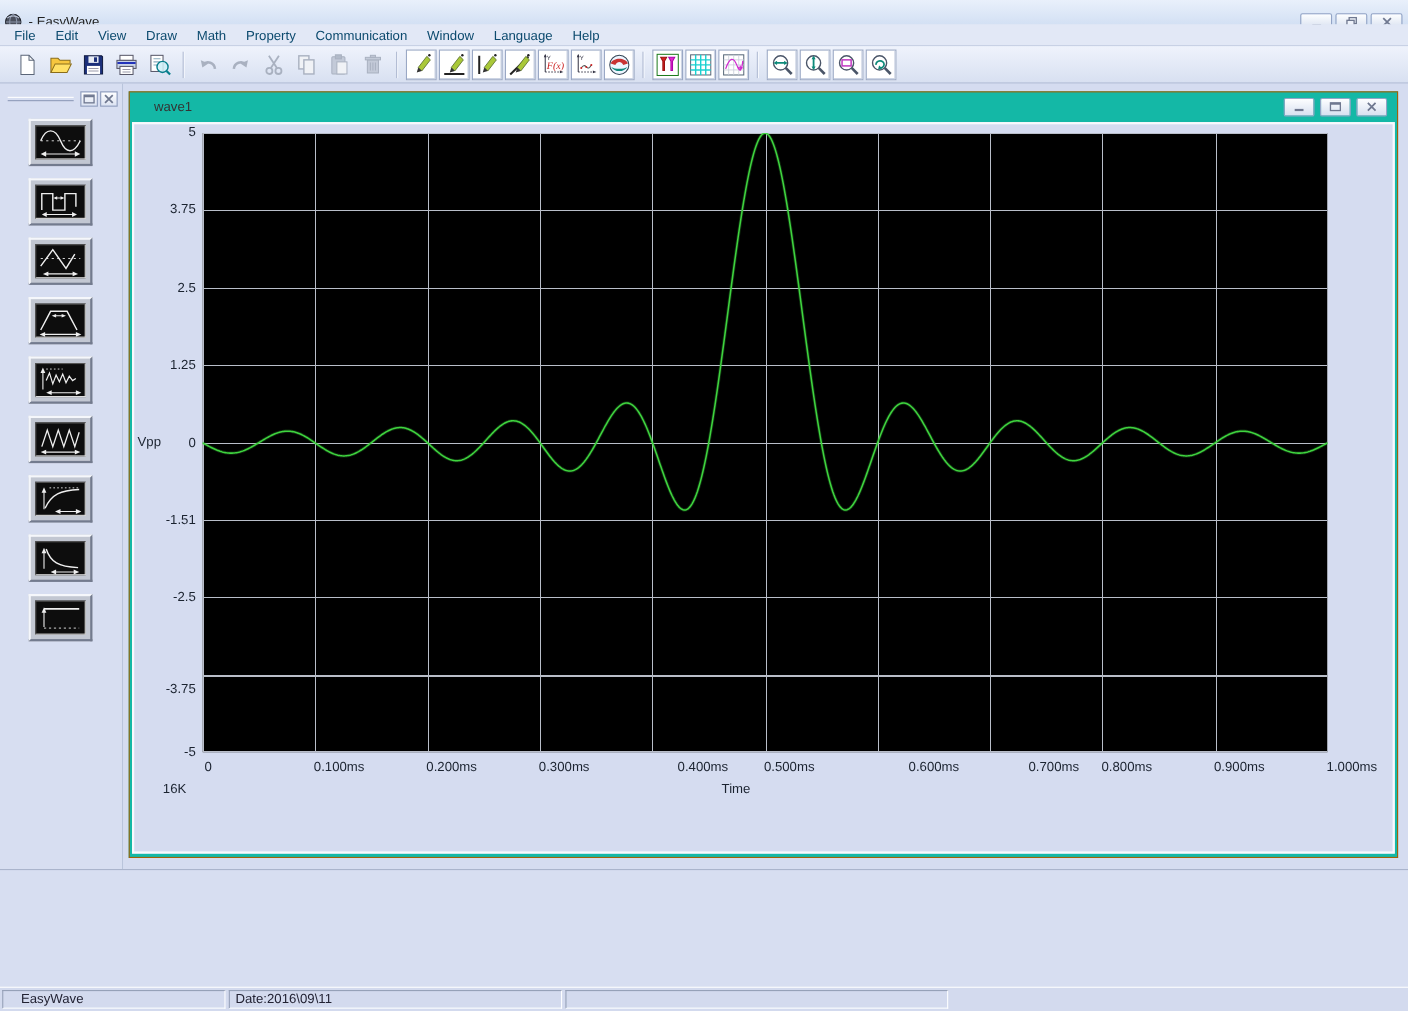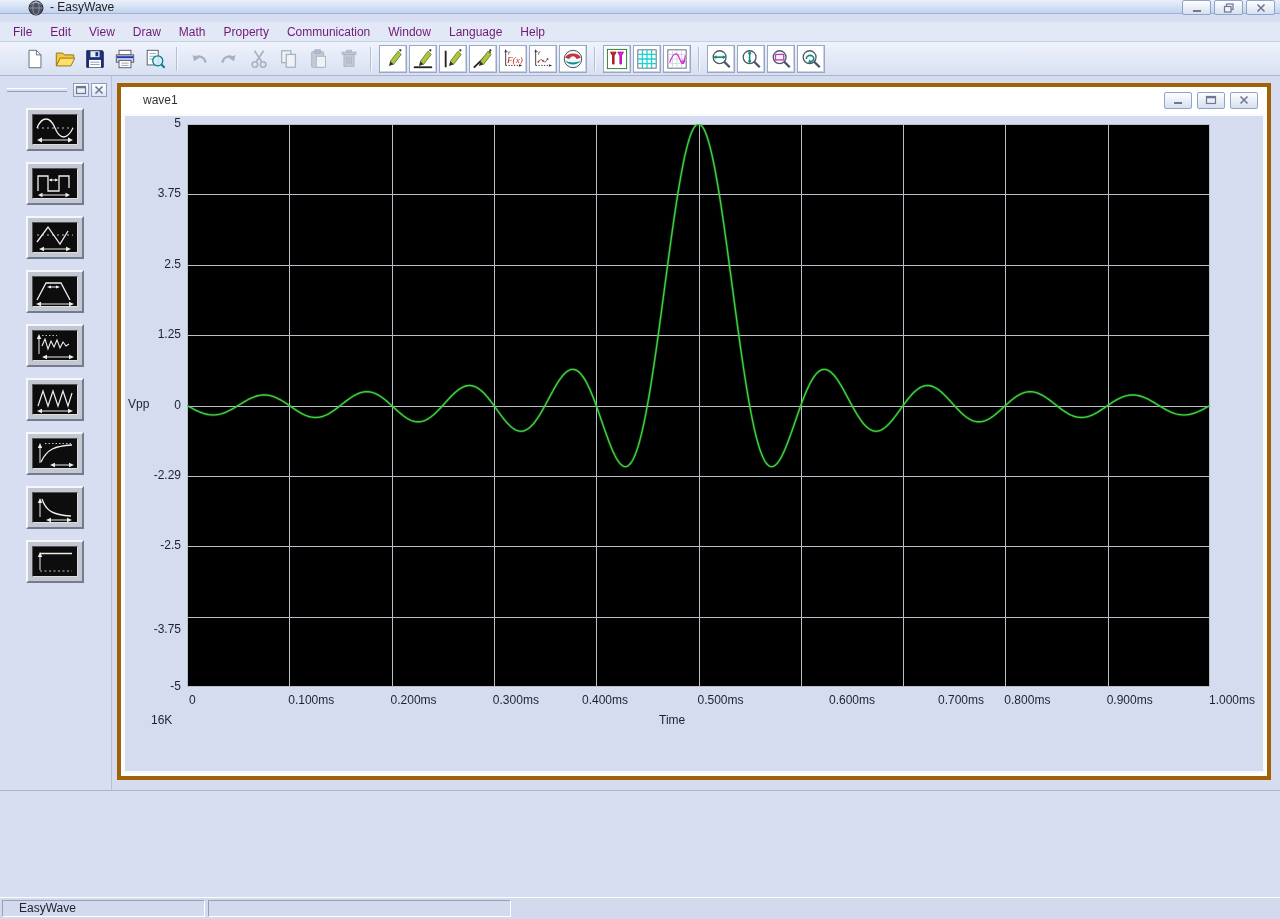--- a/index.html
+++ b/index.html
@@ -4,56 +4,56 @@
 <style>
   * { box-sizing: border-box; margin:0; padding:0; }
   html,body { width:1280px; height:919px; }
   body {
     position:relative; overflow:hidden;
     background:#d7def1;
     font-family:"Liberation Sans", sans-serif;
     color:#222;
   }
   
-  .titlebar { position:absolute; left:0; top:0; right:0; height:14px;
+  .titlebar { position:absolute; left:0; top:0; right:0; height:40px;
     background:linear-gradient(#e9f0fb,#c2d4ee);
-    border-bottom:1px solid #9fb2d3; display:flex; align-items:flex-start;padding-left:24px; }
+    border-bottom:1px solid #9fb2d3; display:flex; align-items:center; }
   .app-icon { display:flex; margin:0 6px 0 4px; }
   .title-text { font-size:12px; color:#222; }
   .chrome { margin-left:auto; display:flex; gap:3px; padding-right:5px; }
   .chrome-btn { width:29px; height:15px; background:linear-gradient(#fdfeff,#d7e0f0);
     border:1px solid #92a4c6; border-radius:2px; display:flex; align-items:center; justify-content:center; cursor:default; }
   
   .menubar { position:absolute; left:0; top:22px; right:0; height:20px;
     background:#e2e8f6; border-bottom:1px solid #c6cfe4; display:flex; align-items:center; padding-left:4px; }
-  .menu-item { font-size:12px; color:#701a75; padding:2px 9px; }
+  .menu-item { font-size:12px; color:#0c4a6e; padding:2px 9px; }
   
   .toolbar { position:absolute; left:0; top:42px; right:0; height:34px;
     background:linear-gradient(#eff3fc,#d8e0f1); border-bottom:1px solid #a9b5d0;
-    display:flex; align-items:center; padding-left:20px; }
+    display:flex; align-items:center; padding-left:10px; }
   .tb-btn { width:28px; height:28px; display:flex; align-items:center; justify-content:center;
     margin:0 1px; background:transparent; border:none; }
   .tb-btn.raised { background:#fff; border:1px solid #9aa8c5; box-shadow:inset -1px -1px 0 #ccd4e4; }
   .tb-sep { width:2px; height:24px; border-left:1px solid #b3bdd4; border-right:1px solid #f5f8fd; margin:0 6px; }
   
   .palette { position:absolute; left:0; top:76px; width:112px; bottom:129px;
     background:#d7def1; border-right:1px solid #b6c1d9; }
   .palette-header { display:flex; align-items:center; height:15px; margin:6px 4px 0 7px; }
   .palette-grip { flex:1; height:4px; border-top:1px solid #fff; border-bottom:1px solid #8f9cba; margin-right:4px; }
   .palette-hbtn { width:16px; height:14px; background:linear-gradient(#fff,#dce3f2);
     border:1px solid #8f9dbd; display:flex; align-items:center; justify-content:center; margin-left:2px; }
   .palette-body { position:absolute; left:0; right:1px; top:32px; display:flex; flex-direction:column; align-items:center; gap:11px; }
   .palette-btn { width:58px; height:43px; background:#c2c7d2; padding:4px;
     border:2px solid; border-color:#f5f7fb #737b8e #737b8e #f5f7fb; }
   .palette-screen { display:flex; width:100%; height:100%; background:#0d0d0d;
     border:1px solid; border-color:#555 #ddd #ddd #555; align-items:center; justify-content:center; }
   
   .mdi { position:absolute; left:112px; top:76px; right:0; bottom:129px; background:#d5dcf0; }
   .child { position:absolute; left:5px; top:7px; right:9px; bottom:10px;
-    background:#ffffff; border:4px solid #a16207; }
+    background:#14b8a6; border:1px solid #a16207; }
   .child-titlebar { height:26px; display:flex; align-items:center; padding-left:22px; }
   .child-title { font-size:12px; color:#333; }
   .child-chrome { margin-left:auto; display:flex; gap:5px; padding-right:9px; }
   .child-chrome-btn { width:28px; height:17px; background:linear-gradient(#fdfeff,#d7e0f0);
     border:1px solid #92a4c6; border-radius:2px; display:flex; align-items:center; justify-content:center; }
   .chart-area { position:absolute; left:2px; right:2px; top:27px; bottom:3px;
     border:2px solid #f8fafd; background:#d5dcf0; }
   .plot { position:absolute; left:62px; top:8px; width:1023px; height:563px; }
   .ytick { position:absolute; left:6px; width:50px; height:14px; text-align:right;
     font-size:12px; color:#1b2330; }
@@ -529,39 +529,39 @@
         </div>
     </div>
     <div class="chart-area">
       <span class="ylabel">Vpp</span>
       <div id="yticks">
           <div class="ytick" style="top: 0px;">5</div>
           <div class="ytick" style="top: 70.375px;">3.75</div>
           <div class="ytick" style="top: 140.75px;">2.5</div>
           <div class="ytick" style="top: 211.125px;">1.25</div>
           <div class="ytick" style="top: 281.5px;">0</div>
-          <div class="ytick" style="top: 351.875px;">-2.29</div>
+          <div class="ytick" style="top: 351.875px;">-1.51</div>
           <div class="ytick" style="top: 422.25px;">-2.5</div>
           <div class="ytick" style="top: 492.625px; margin-top: 13px;">-3.75</div>
           <div class="ytick" style="top: 563px;">-5</div>
         </div>
       <div class="plot">
         <svg id="plot-svg" width="1023" height="563" viewBox="0 0 1023 563">
             <rect x="0" y="0" width="1023" height="563" fill="#000000"></rect>
             <path d="M0.5 0V563M102.5 0V563M205.5 0V563M307.5 0V563M409.5 0V563M512.5 0V563M614.5 0V563M716.5 0V563M818.5 0V563M921.5 0V563M1022.5 0V563M0 0.5H1023M0 70.5H1023M0 141.5H1023M0 211.5H1023M0 282.5H1023M0 352.5H1023M0 422.5H1023M0 493.5H1023M0 562.5H1023" stroke="#b9bec9" stroke-width="1" fill="none" shape-rendering="crispEdges"></path>
             <polyline points="0,281.50 1,282.05 2,282.60 3,283.15 4,283.70 5,284.24 6,284.77 7,285.29 8,285.79 9,286.29 10,286.77 11,287.23 12,287.67 13,288.09 14,288.48 15,288.85 16,289.20 17,289.51 18,289.80 19,290.06 20,290.28 21,290.48 22,290.64 23,290.77 24,290.86 25,290.92 26,290.94 27,290.92 28,290.87 29,290.79 30,290.67 31,290.51 32,290.32 33,290.10 34,289.84 35,289.55 36,289.23 37,288.88 38,288.50 39,288.09 40,287.65 41,287.19 42,286.70 43,286.20 44,285.67 45,285.12 46,284.56 47,283.99 48,283.40 49,282.80 50,282.20 51,281.59 52,280.98 53,280.37 54,279.76 55,279.15 56,278.55 57,277.95 58,277.37 59,276.80 60,276.25 61,275.71 62,275.20 63,274.70 64,274.23 65,273.78 66,273.36 67,272.97 68,272.61 69,272.29 70,271.99 71,271.73 72,271.51 73,271.32 74,271.17 75,271.06 76,270.99 77,270.95 78,270.96 79,271.01 80,271.09 81,271.22 82,271.38 83,271.59 84,271.83 85,272.11 86,272.43 87,272.78 88,273.17 89,273.59 90,274.04 91,274.53 92,275.04 93,275.58 94,276.14 95,276.73 96,277.34 97,277.96 98,278.61 99,279.26 100,279.93 101,280.61 102,281.29 103,281.98 104,282.67 105,283.36 106,284.05 107,284.73 108,285.40 109,286.05 110,286.70 111,287.33 112,287.94 113,288.53 114,289.09 115,289.63 116,290.14 117,290.62 118,291.07 119,291.48 120,291.86 121,292.21 122,292.51 123,292.77 124,292.99 125,293.17 126,293.31 127,293.40 128,293.45 129,293.45 130,293.41 131,293.32 132,293.19 133,293.01 134,292.79 135,292.53 136,292.22 137,291.87 138,291.47 139,291.04 140,290.57 141,290.06 142,289.52 143,288.95 144,288.34 145,287.70 146,287.04 147,286.35 148,285.64 149,284.91 150,284.17 151,283.41 152,282.63 153,281.85 154,281.07 155,280.28 156,279.49 157,278.70 158,277.92 159,277.15 160,276.39 161,275.65 162,274.93 163,274.22 164,273.54 165,272.88 166,272.26 167,271.66 168,271.10 169,270.58 170,270.09 171,269.64 172,269.24 173,268.88 174,268.56 175,268.29 176,268.07 177,267.90 178,267.78 179,267.72 180,267.70 181,267.73 182,267.82 183,267.96 184,268.15 185,268.40 186,268.69 187,269.04 188,269.43 189,269.87 190,270.36 191,270.90 192,271.47 193,272.09 194,272.75 195,273.45 196,274.18 197,274.94 198,275.73 199,276.55 200,277.40 201,278.26 202,279.15 203,280.04 204,280.95 205,281.87 206,282.79 207,283.71 208,284.63 209,285.54 210,286.45 211,287.34 212,288.22 213,289.07 214,289.91 215,290.72 216,291.49 217,292.24 218,292.95 219,293.62 220,294.25 221,294.84 222,295.38 223,295.87 224,296.31 225,296.70 226,297.03 227,297.30 228,297.52 229,297.68 230,297.78 231,297.82 232,297.80 233,297.71 234,297.56 235,297.35 236,297.08 237,296.75 238,296.36 239,295.91 240,295.40 241,294.83 242,294.21 243,293.54 244,292.82 245,292.05 246,291.23 247,290.37 248,289.47 249,288.53 250,287.56 251,286.56 252,285.53 253,284.48 254,283.41 255,282.32 256,281.22 257,280.12 258,279.01 259,277.90 260,276.80 261,275.70 262,274.62 263,273.56 264,272.51 265,271.50 266,270.51 267,269.55 268,268.64 269,267.76 270,266.93 271,266.15 272,265.42 273,264.74 274,264.12 275,263.56 276,263.07 277,262.64 278,262.28 279,261.99 280,261.77 281,261.62 282,261.55 283,261.55 284,261.63 285,261.78 286,262.01 287,262.31 288,262.69 289,263.15 290,263.68 291,264.28 292,264.95 293,265.69 294,266.50 295,267.37 296,268.30 297,269.29 298,270.34 299,271.44 300,272.59 301,273.78 302,275.01 303,276.28 304,277.59 305,278.92 306,280.27 307,281.64 308,283.02 309,284.41 310,285.80 311,287.20 312,288.58 313,289.95 314,291.30 315,292.63 316,293.93 317,295.20 318,296.43 319,297.61 320,298.75 321,299.83 322,300.85 323,301.81 324,302.71 325,303.53 326,304.28 327,304.95 328,305.54 329,306.04 330,306.46 331,306.79 332,307.02 333,307.16 334,307.21 335,307.16 336,307.01 337,306.76 338,306.41 339,305.96 340,305.42 341,304.78 342,304.04 343,303.21 344,302.29 345,301.28 346,300.18 347,298.99 348,297.73 349,296.38 350,294.97 351,293.48 352,291.93 353,290.33 354,288.66 355,286.95 356,285.20 357,283.41 358,281.59 359,279.75 360,277.89 361,276.01 362,274.14 363,272.26 364,270.40 365,268.55 366,266.72 367,264.93 368,263.17 369,261.46 370,259.80 371,258.20 372,256.67 373,255.21 374,253.82 375,252.53 376,251.32 377,250.21 378,249.20 379,248.30 380,247.51 381,246.83 382,246.28 383,245.86 384,245.56 385,245.40 386,245.37 387,245.47 388,245.72 389,246.11 390,246.63 391,247.30 392,248.11 393,249.06 394,250.15 395,251.38 396,252.74 397,254.24 398,255.86 399,257.61 400,259.49 401,261.48 402,263.59 403,265.80 404,268.11 405,270.52 406,273.02 407,275.59 408,278.24 409,280.95 410,283.72 411,286.53 412,289.38 413,292.26 414,295.16 415,298.06 416,300.97 417,303.86 418,306.72 419,309.56 420,312.34 421,315.07 422,317.74 423,320.32 424,322.82 425,325.22 426,327.51 427,329.67 428,331.71 429,333.60 430,335.34 431,336.91 432,338.32 433,339.54 434,340.57 435,341.41 436,342.03 437,342.45 438,342.64 439,342.60 440,342.33 441,341.82 442,341.06 443,340.05 444,338.79 445,337.27 446,335.49 447,333.45 448,331.15 449,328.58 450,325.75 451,322.65 452,319.30 453,315.68 454,311.81 455,307.68 456,303.30 457,298.68 458,293.82 459,288.73 460,283.41 461,277.88 462,272.13 463,266.19 464,260.05 465,253.73 466,247.24 467,240.59 468,233.80 469,226.86 470,219.81 471,212.64 472,205.38 473,198.04 474,190.62 475,183.15 476,175.65 477,168.12 478,160.58 479,153.04 480,145.53 481,138.05 482,130.63 483,123.27 484,116.00 485,108.83 486,101.77 487,94.84 488,88.05 489,81.42 490,74.97 491,68.70 492,62.63 493,56.78 494,51.16 495,45.77 496,40.63 497,35.76 498,31.16 499,26.85 500,22.83 501,19.11 502,15.70 503,12.61 504,9.85 505,7.42 506,5.32 507,3.57 508,2.16 509,1.10 510,0.40 511,0.04 512,0.04 513,0.40 514,1.10 515,2.16 516,3.57 517,5.32 518,7.42 519,9.85 520,12.61 521,15.70 522,19.11 523,22.83 524,26.85 525,31.16 526,35.76 527,40.63 528,45.77 529,51.16 530,56.78 531,62.63 532,68.70 533,74.97 534,81.42 535,88.05 536,94.84 537,101.77 538,108.83 539,116.00 540,123.27 541,130.63 542,138.05 543,145.53 544,153.04 545,160.58 546,168.12 547,175.65 548,183.15 549,190.62 550,198.04 551,205.38 552,212.64 553,219.81 554,226.86 555,233.80 556,240.59 557,247.24 558,253.73 559,260.05 560,266.19 561,272.13 562,277.88 563,283.41 564,288.73 565,293.82 566,298.68 567,303.30 568,307.68 569,311.81 570,315.68 571,319.30 572,322.65 573,325.75 574,328.58 575,331.15 576,333.45 577,335.49 578,337.27 579,338.79 580,340.05 581,341.06 582,341.82 583,342.33 584,342.60 585,342.64 586,342.45 587,342.03 588,341.41 589,340.57 590,339.54 591,338.32 592,336.91 593,335.34 594,333.60 595,331.71 596,329.67 597,327.51 598,325.22 599,322.82 600,320.32 601,317.74 602,315.07 603,312.34 604,309.56 605,306.72 606,303.86 607,300.97 608,298.06 609,295.16 610,292.26 611,289.38 612,286.53 613,283.72 614,280.95 615,278.24 616,275.59 617,273.02 618,270.52 619,268.11 620,265.80 621,263.59 622,261.48 623,259.49 624,257.61 625,255.86 626,254.24 627,252.74 628,251.38 629,250.15 630,249.06 631,248.11 632,247.30 633,246.63 634,246.11 635,245.72 636,245.47 637,245.37 638,245.40 639,245.56 640,245.86 641,246.28 642,246.83 643,247.51 644,248.30 645,249.20 646,250.21 647,251.32 648,252.53 649,253.82 650,255.21 651,256.67 652,258.20 653,259.80 654,261.46 655,263.17 656,264.93 657,266.72 658,268.55 659,270.40 660,272.26 661,274.14 662,276.01 663,277.89 664,279.75 665,281.59 666,283.41 667,285.20 668,286.95 669,288.66 670,290.33 671,291.93 672,293.48 673,294.97 674,296.38 675,297.73 676,298.99 677,300.18 678,301.28 679,302.29 680,303.21 681,304.04 682,304.78 683,305.42 684,305.96 685,306.41 686,306.76 687,307.01 688,307.16 689,307.21 690,307.16 691,307.02 692,306.79 693,306.46 694,306.04 695,305.54 696,304.95 697,304.28 698,303.53 699,302.71 700,301.81 701,300.85 702,299.83 703,298.75 704,297.61 705,296.43 706,295.20 707,293.93 708,292.63 709,291.30 710,289.95 711,288.58 712,287.20 713,285.80 714,284.41 715,283.02 716,281.64 717,280.27 718,278.92 719,277.59 720,276.28 721,275.01 722,273.78 723,272.59 724,271.44 725,270.34 726,269.29 727,268.30 728,267.37 729,266.50 730,265.69 731,264.95 732,264.28 733,263.68 734,263.15 735,262.69 736,262.31 737,262.01 738,261.78 739,261.63 740,261.55 741,261.55 742,261.62 743,261.77 744,261.99 745,262.28 746,262.64 747,263.07 748,263.56 749,264.12 750,264.74 751,265.42 752,266.15 753,266.93 754,267.76 755,268.64 756,269.55 757,270.51 758,271.50 759,272.51 760,273.56 761,274.62 762,275.70 763,276.80 764,277.90 765,279.01 766,280.12 767,281.22 768,282.32 769,283.41 770,284.48 771,285.53 772,286.56 773,287.56 774,288.53 775,289.47 776,290.37 777,291.23 778,292.05 779,292.82 780,293.54 781,294.21 782,294.83 783,295.40 784,295.91 785,296.36 786,296.75 787,297.08 788,297.35 789,297.56 790,297.71 791,297.80 792,297.82 793,297.78 794,297.68 795,297.52 796,297.30 797,297.03 798,296.70 799,296.31 800,295.87 801,295.38 802,294.84 803,294.25 804,293.62 805,292.95 806,292.24 807,291.49 808,290.72 809,289.91 810,289.07 811,288.22 812,287.34 813,286.45 814,285.54 815,284.63 816,283.71 817,282.79 818,281.87 819,280.95 820,280.04 821,279.15 822,278.26 823,277.40 824,276.55 825,275.73 826,274.94 827,274.18 828,273.45 829,272.75 830,272.09 831,271.47 832,270.90 833,270.36 834,269.87 835,269.43 836,269.04 837,268.69 838,268.40 839,268.15 840,267.96 841,267.82 842,267.73 843,267.70 844,267.72 845,267.78 846,267.90 847,268.07 848,268.29 849,268.56 850,268.88 851,269.24 852,269.64 853,270.09 854,270.58 855,271.10 856,271.66 857,272.26 858,272.88 859,273.54 860,274.22 861,274.93 862,275.65 863,276.39 864,277.15 865,277.92 866,278.70 867,279.49 868,280.28 869,281.07 870,281.85 871,282.63 872,283.41 873,284.17 874,284.91 875,285.64 876,286.35 877,287.04 878,287.70 879,288.34 880,288.95 881,289.52 882,290.06 883,290.57 884,291.04 885,291.47 886,291.87 887,292.22 888,292.53 889,292.79 890,293.01 891,293.19 892,293.32 893,293.41 894,293.45 895,293.45 896,293.40 897,293.31 898,293.17 899,292.99 900,292.77 901,292.51 902,292.21 903,291.86 904,291.48 905,291.07 906,290.62 907,290.14 908,289.63 909,289.09 910,288.53 911,287.94 912,287.33 913,286.70 914,286.05 915,285.40 916,284.73 917,284.05 918,283.36 919,282.67 920,281.98 921,281.29 922,280.61 923,279.93 924,279.26 925,278.61 926,277.96 927,277.34 928,276.73 929,276.14 930,275.58 931,275.04 932,274.53 933,274.04 934,273.59 935,273.17 936,272.78 937,272.43 938,272.11 939,271.83 940,271.59 941,271.38 942,271.22 943,271.09 944,271.01 945,270.96 946,270.95 947,270.99 948,271.06 949,271.17 950,271.32 951,271.51 952,271.73 953,271.99 954,272.29 955,272.61 956,272.97 957,273.36 958,273.78 959,274.23 960,274.70 961,275.20 962,275.71 963,276.25 964,276.80 965,277.37 966,277.95 967,278.55 968,279.15 969,279.76 970,280.37 971,280.98 972,281.59 973,282.20 974,282.80 975,283.40 976,283.99 977,284.56 978,285.12 979,285.67 980,286.20 981,286.70 982,287.19 983,287.65 984,288.09 985,288.50 986,288.88 987,289.23 988,289.55 989,289.84 990,290.10 991,290.32 992,290.51 993,290.67 994,290.79 995,290.87 996,290.92 997,290.94 998,290.92 999,290.86 1000,290.77 1001,290.64 1002,290.48 1003,290.28 1004,290.06 1005,289.80 1006,289.51 1007,289.20 1008,288.85 1009,288.48 1010,288.09 1011,287.67 1012,287.23 1013,286.77 1014,286.29 1015,285.79 1016,285.29 1017,284.77 1018,284.24 1019,283.70 1020,283.15 1021,282.60 1022,282.05 1023,281.50 " fill="none" stroke="#3fd43f" stroke-width="3" stroke-opacity="0.22" stroke-linejoin="round"></polyline>
             <polyline points="0,281.50 1,282.05 2,282.60 3,283.15 4,283.70 5,284.24 6,284.77 7,285.29 8,285.79 9,286.29 10,286.77 11,287.23 12,287.67 13,288.09 14,288.48 15,288.85 16,289.20 17,289.51 18,289.80 19,290.06 20,290.28 21,290.48 22,290.64 23,290.77 24,290.86 25,290.92 26,290.94 27,290.92 28,290.87 29,290.79 30,290.67 31,290.51 32,290.32 33,290.10 34,289.84 35,289.55 36,289.23 37,288.88 38,288.50 39,288.09 40,287.65 41,287.19 42,286.70 43,286.20 44,285.67 45,285.12 46,284.56 47,283.99 48,283.40 49,282.80 50,282.20 51,281.59 52,280.98 53,280.37 54,279.76 55,279.15 56,278.55 57,277.95 58,277.37 59,276.80 60,276.25 61,275.71 62,275.20 63,274.70 64,274.23 65,273.78 66,273.36 67,272.97 68,272.61 69,272.29 70,271.99 71,271.73 72,271.51 73,271.32 74,271.17 75,271.06 76,270.99 77,270.95 78,270.96 79,271.01 80,271.09 81,271.22 82,271.38 83,271.59 84,271.83 85,272.11 86,272.43 87,272.78 88,273.17 89,273.59 90,274.04 91,274.53 92,275.04 93,275.58 94,276.14 95,276.73 96,277.34 97,277.96 98,278.61 99,279.26 100,279.93 101,280.61 102,281.29 103,281.98 104,282.67 105,283.36 106,284.05 107,284.73 108,285.40 109,286.05 110,286.70 111,287.33 112,287.94 113,288.53 114,289.09 115,289.63 116,290.14 117,290.62 118,291.07 119,291.48 120,291.86 121,292.21 122,292.51 123,292.77 124,292.99 125,293.17 126,293.31 127,293.40 128,293.45 129,293.45 130,293.41 131,293.32 132,293.19 133,293.01 134,292.79 135,292.53 136,292.22 137,291.87 138,291.47 139,291.04 140,290.57 141,290.06 142,289.52 143,288.95 144,288.34 145,287.70 146,287.04 147,286.35 148,285.64 149,284.91 150,284.17 151,283.41 152,282.63 153,281.85 154,281.07 155,280.28 156,279.49 157,278.70 158,277.92 159,277.15 160,276.39 161,275.65 162,274.93 163,274.22 164,273.54 165,272.88 166,272.26 167,271.66 168,271.10 169,270.58 170,270.09 171,269.64 172,269.24 173,268.88 174,268.56 175,268.29 176,268.07 177,267.90 178,267.78 179,267.72 180,267.70 181,267.73 182,267.82 183,267.96 184,268.15 185,268.40 186,268.69 187,269.04 188,269.43 189,269.87 190,270.36 191,270.90 192,271.47 193,272.09 194,272.75 195,273.45 196,274.18 197,274.94 198,275.73 199,276.55 200,277.40 201,278.26 202,279.15 203,280.04 204,280.95 205,281.87 206,282.79 207,283.71 208,284.63 209,285.54 210,286.45 211,287.34 212,288.22 213,289.07 214,289.91 215,290.72 216,291.49 217,292.24 218,292.95 219,293.62 220,294.25 221,294.84 222,295.38 223,295.87 224,296.31 225,296.70 226,297.03 227,297.30 228,297.52 229,297.68 230,297.78 231,297.82 232,297.80 233,297.71 234,297.56 235,297.35 236,297.08 237,296.75 238,296.36 239,295.91 240,295.40 241,294.83 242,294.21 243,293.54 244,292.82 245,292.05 246,291.23 247,290.37 248,289.47 249,288.53 250,287.56 251,286.56 252,285.53 253,284.48 254,283.41 255,282.32 256,281.22 257,280.12 258,279.01 259,277.90 260,276.80 261,275.70 262,274.62 263,273.56 264,272.51 265,271.50 266,270.51 267,269.55 268,268.64 269,267.76 270,266.93 271,266.15 272,265.42 273,264.74 274,264.12 275,263.56 276,263.07 277,262.64 278,262.28 279,261.99 280,261.77 281,261.62 282,261.55 283,261.55 284,261.63 285,261.78 286,262.01 287,262.31 288,262.69 289,263.15 290,263.68 291,264.28 292,264.95 293,265.69 294,266.50 295,267.37 296,268.30 297,269.29 298,270.34 299,271.44 300,272.59 301,273.78 302,275.01 303,276.28 304,277.59 305,278.92 306,280.27 307,281.64 308,283.02 309,284.41 310,285.80 311,287.20 312,288.58 313,289.95 314,291.30 315,292.63 316,293.93 317,295.20 318,296.43 319,297.61 320,298.75 321,299.83 322,300.85 323,301.81 324,302.71 325,303.53 326,304.28 327,304.95 328,305.54 329,306.04 330,306.46 331,306.79 332,307.02 333,307.16 334,307.21 335,307.16 336,307.01 337,306.76 338,306.41 339,305.96 340,305.42 341,304.78 342,304.04 343,303.21 344,302.29 345,301.28 346,300.18 347,298.99 348,297.73 349,296.38 350,294.97 351,293.48 352,291.93 353,290.33 354,288.66 355,286.95 356,285.20 357,283.41 358,281.59 359,279.75 360,277.89 361,276.01 362,274.14 363,272.26 364,270.40 365,268.55 366,266.72 367,264.93 368,263.17 369,261.46 370,259.80 371,258.20 372,256.67 373,255.21 374,253.82 375,252.53 376,251.32 377,250.21 378,249.20 379,248.30 380,247.51 381,246.83 382,246.28 383,245.86 384,245.56 385,245.40 386,245.37 387,245.47 388,245.72 389,246.11 390,246.63 391,247.30 392,248.11 393,249.06 394,250.15 395,251.38 396,252.74 397,254.24 398,255.86 399,257.61 400,259.49 401,261.48 402,263.59 403,265.80 404,268.11 405,270.52 406,273.02 407,275.59 408,278.24 409,280.95 410,283.72 411,286.53 412,289.38 413,292.26 414,295.16 415,298.06 416,300.97 417,303.86 418,306.72 419,309.56 420,312.34 421,315.07 422,317.74 423,320.32 424,322.82 425,325.22 426,327.51 427,329.67 428,331.71 429,333.60 430,335.34 431,336.91 432,338.32 433,339.54 434,340.57 435,341.41 436,342.03 437,342.45 438,342.64 439,342.60 440,342.33 441,341.82 442,341.06 443,340.05 444,338.79 445,337.27 446,335.49 447,333.45 448,331.15 449,328.58 450,325.75 451,322.65 452,319.30 453,315.68 454,311.81 455,307.68 456,303.30 457,298.68 458,293.82 459,288.73 460,283.41 461,277.88 462,272.13 463,266.19 464,260.05 465,253.73 466,247.24 467,240.59 468,233.80 469,226.86 470,219.81 471,212.64 472,205.38 473,198.04 474,190.62 475,183.15 476,175.65 477,168.12 478,160.58 479,153.04 480,145.53 481,138.05 482,130.63 483,123.27 484,116.00 485,108.83 486,101.77 487,94.84 488,88.05 489,81.42 490,74.97 491,68.70 492,62.63 493,56.78 494,51.16 495,45.77 496,40.63 497,35.76 498,31.16 499,26.85 500,22.83 501,19.11 502,15.70 503,12.61 504,9.85 505,7.42 506,5.32 507,3.57 508,2.16 509,1.10 510,0.40 511,0.04 512,0.04 513,0.40 514,1.10 515,2.16 516,3.57 517,5.32 518,7.42 519,9.85 520,12.61 521,15.70 522,19.11 523,22.83 524,26.85 525,31.16 526,35.76 527,40.63 528,45.77 529,51.16 530,56.78 531,62.63 532,68.70 533,74.97 534,81.42 535,88.05 536,94.84 537,101.77 538,108.83 539,116.00 540,123.27 541,130.63 542,138.05 543,145.53 544,153.04 545,160.58 546,168.12 547,175.65 548,183.15 549,190.62 550,198.04 551,205.38 552,212.64 553,219.81 554,226.86 555,233.80 556,240.59 557,247.24 558,253.73 559,260.05 560,266.19 561,272.13 562,277.88 563,283.41 564,288.73 565,293.82 566,298.68 567,303.30 568,307.68 569,311.81 570,315.68 571,319.30 572,322.65 573,325.75 574,328.58 575,331.15 576,333.45 577,335.49 578,337.27 579,338.79 580,340.05 581,341.06 582,341.82 583,342.33 584,342.60 585,342.64 586,342.45 587,342.03 588,341.41 589,340.57 590,339.54 591,338.32 592,336.91 593,335.34 594,333.60 595,331.71 596,329.67 597,327.51 598,325.22 599,322.82 600,320.32 601,317.74 602,315.07 603,312.34 604,309.56 605,306.72 606,303.86 607,300.97 608,298.06 609,295.16 610,292.26 611,289.38 612,286.53 613,283.72 614,280.95 615,278.24 616,275.59 617,273.02 618,270.52 619,268.11 620,265.80 621,263.59 622,261.48 623,259.49 624,257.61 625,255.86 626,254.24 627,252.74 628,251.38 629,250.15 630,249.06 631,248.11 632,247.30 633,246.63 634,246.11 635,245.72 636,245.47 637,245.37 638,245.40 639,245.56 640,245.86 641,246.28 642,246.83 643,247.51 644,248.30 645,249.20 646,250.21 647,251.32 648,252.53 649,253.82 650,255.21 651,256.67 652,258.20 653,259.80 654,261.46 655,263.17 656,264.93 657,266.72 658,268.55 659,270.40 660,272.26 661,274.14 662,276.01 663,277.89 664,279.75 665,281.59 666,283.41 667,285.20 668,286.95 669,288.66 670,290.33 671,291.93 672,293.48 673,294.97 674,296.38 675,297.73 676,298.99 677,300.18 678,301.28 679,302.29 680,303.21 681,304.04 682,304.78 683,305.42 684,305.96 685,306.41 686,306.76 687,307.01 688,307.16 689,307.21 690,307.16 691,307.02 692,306.79 693,306.46 694,306.04 695,305.54 696,304.95 697,304.28 698,303.53 699,302.71 700,301.81 701,300.85 702,299.83 703,298.75 704,297.61 705,296.43 706,295.20 707,293.93 708,292.63 709,291.30 710,289.95 711,288.58 712,287.20 713,285.80 714,284.41 715,283.02 716,281.64 717,280.27 718,278.92 719,277.59 720,276.28 721,275.01 722,273.78 723,272.59 724,271.44 725,270.34 726,269.29 727,268.30 728,267.37 729,266.50 730,265.69 731,264.95 732,264.28 733,263.68 734,263.15 735,262.69 736,262.31 737,262.01 738,261.78 739,261.63 740,261.55 741,261.55 742,261.62 743,261.77 744,261.99 745,262.28 746,262.64 747,263.07 748,263.56 749,264.12 750,264.74 751,265.42 752,266.15 753,266.93 754,267.76 755,268.64 756,269.55 757,270.51 758,271.50 759,272.51 760,273.56 761,274.62 762,275.70 763,276.80 764,277.90 765,279.01 766,280.12 767,281.22 768,282.32 769,283.41 770,284.48 771,285.53 772,286.56 773,287.56 774,288.53 775,289.47 776,290.37 777,291.23 778,292.05 779,292.82 780,293.54 781,294.21 782,294.83 783,295.40 784,295.91 785,296.36 786,296.75 787,297.08 788,297.35 789,297.56 790,297.71 791,297.80 792,297.82 793,297.78 794,297.68 795,297.52 796,297.30 797,297.03 798,296.70 799,296.31 800,295.87 801,295.38 802,294.84 803,294.25 804,293.62 805,292.95 806,292.24 807,291.49 808,290.72 809,289.91 810,289.07 811,288.22 812,287.34 813,286.45 814,285.54 815,284.63 816,283.71 817,282.79 818,281.87 819,280.95 820,280.04 821,279.15 822,278.26 823,277.40 824,276.55 825,275.73 826,274.94 827,274.18 828,273.45 829,272.75 830,272.09 831,271.47 832,270.90 833,270.36 834,269.87 835,269.43 836,269.04 837,268.69 838,268.40 839,268.15 840,267.96 841,267.82 842,267.73 843,267.70 844,267.72 845,267.78 846,267.90 847,268.07 848,268.29 849,268.56 850,268.88 851,269.24 852,269.64 853,270.09 854,270.58 855,271.10 856,271.66 857,272.26 858,272.88 859,273.54 860,274.22 861,274.93 862,275.65 863,276.39 864,277.15 865,277.92 866,278.70 867,279.49 868,280.28 869,281.07 870,281.85 871,282.63 872,283.41 873,284.17 874,284.91 875,285.64 876,286.35 877,287.04 878,287.70 879,288.34 880,288.95 881,289.52 882,290.06 883,290.57 884,291.04 885,291.47 886,291.87 887,292.22 888,292.53 889,292.79 890,293.01 891,293.19 892,293.32 893,293.41 894,293.45 895,293.45 896,293.40 897,293.31 898,293.17 899,292.99 900,292.77 901,292.51 902,292.21 903,291.86 904,291.48 905,291.07 906,290.62 907,290.14 908,289.63 909,289.09 910,288.53 911,287.94 912,287.33 913,286.70 914,286.05 915,285.40 916,284.73 917,284.05 918,283.36 919,282.67 920,281.98 921,281.29 922,280.61 923,279.93 924,279.26 925,278.61 926,277.96 927,277.34 928,276.73 929,276.14 930,275.58 931,275.04 932,274.53 933,274.04 934,273.59 935,273.17 936,272.78 937,272.43 938,272.11 939,271.83 940,271.59 941,271.38 942,271.22 943,271.09 944,271.01 945,270.96 946,270.95 947,270.99 948,271.06 949,271.17 950,271.32 951,271.51 952,271.73 953,271.99 954,272.29 955,272.61 956,272.97 957,273.36 958,273.78 959,274.23 960,274.70 961,275.20 962,275.71 963,276.25 964,276.80 965,277.37 966,277.95 967,278.55 968,279.15 969,279.76 970,280.37 971,280.98 972,281.59 973,282.20 974,282.80 975,283.40 976,283.99 977,284.56 978,285.12 979,285.67 980,286.20 981,286.70 982,287.19 983,287.65 984,288.09 985,288.50 986,288.88 987,289.23 988,289.55 989,289.84 990,290.10 991,290.32 992,290.51 993,290.67 994,290.79 995,290.87 996,290.92 997,290.94 998,290.92 999,290.86 1000,290.77 1001,290.64 1002,290.48 1003,290.28 1004,290.06 1005,289.80 1006,289.51 1007,289.20 1008,288.85 1009,288.48 1010,288.09 1011,287.67 1012,287.23 1013,286.77 1014,286.29 1015,285.79 1016,285.29 1017,284.77 1018,284.24 1019,283.70 1020,283.15 1021,282.60 1022,282.05 1023,281.50 " fill="none" stroke="#3fd43f" stroke-width="1.4" stroke-linejoin="round"></polyline>
           </svg>
       </div>
       <div id="xticks">
           <div class="xtick" style="left: 64px; width: 30px; text-align: left;">0</div>
           <div class="xtick" style="left: 119.3px; width: 90px;">0.100ms</div>
           <div class="xtick" style="left: 221.6px; width: 90px;">0.200ms</div>
           <div class="xtick" style="left: 323.9px; width: 90px;">0.300ms</div>
-          <div class="xtick" style="left: 413px; width: 90px;">0.400ms</div>
+          <div class="xtick" style="left: 450px; width: 90px;">0.400ms</div>
           <div class="xtick" style="left: 528.5px; width: 90px;">0.500ms</div>
           <div class="xtick" style="left: 660px; width: 90px;">0.600ms</div>
           <div class="xtick" style="left: 769px; width: 90px;">0.700ms</div>
           <div class="xtick" style="left: 835.4px; width: 90px;">0.800ms</div>
           <div class="xtick" style="left: 937.7px; width: 90px;">0.900ms</div>
           <div class="xtick" style="left: 1040px; width: 90px;">1.000ms</div>
         </div>
       <span class="points-label">16K</span>
       <span class="xlabel">Time</span>
     </div>
@@ -576,14 +576,15 @@
   
   
   
   
   
   
 </div>
 
 <div class="statusbar" id="statusbar">
     <div class="sb-sec">EasyWave</div>
+    <div class="sb-sec">Date:2016\09\11</div>
     <div class="sb-sec"></div>
   </div>
 
 </body></html>

